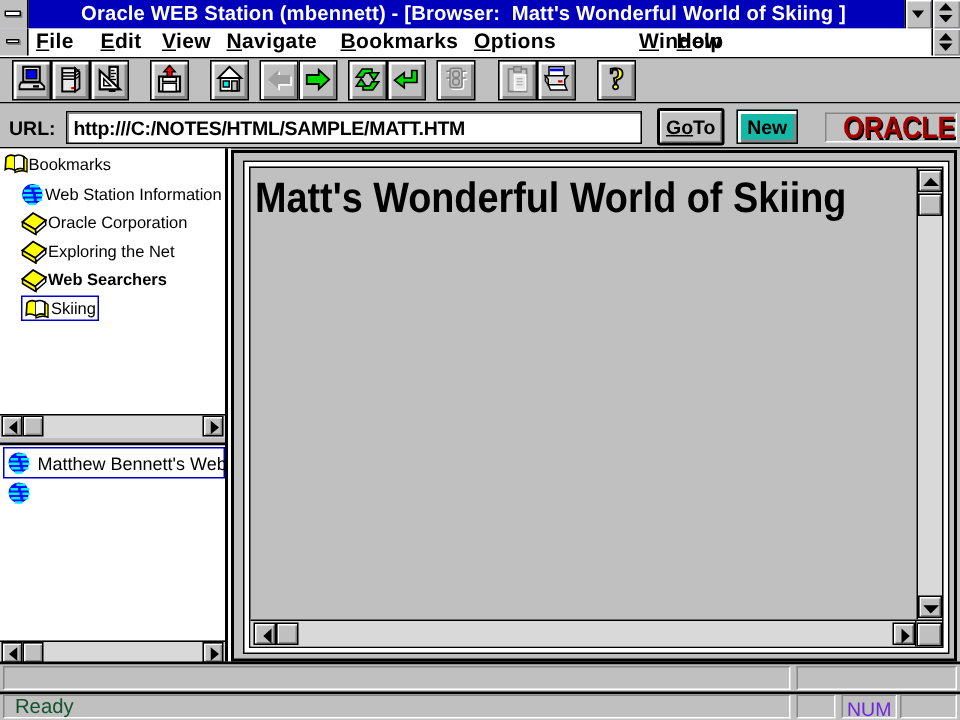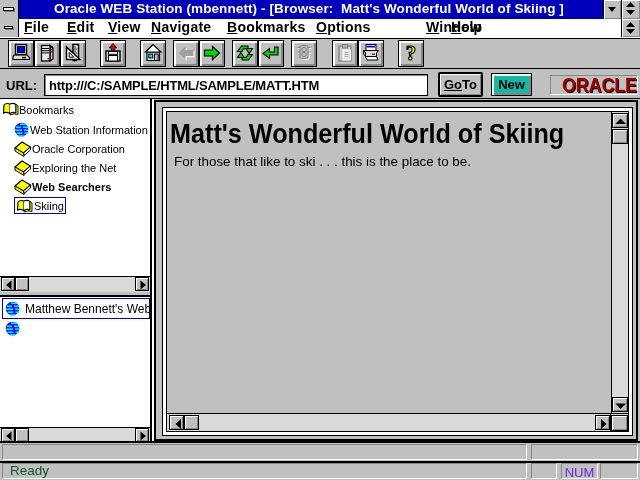--- a/index.html
+++ b/index.html
@@ -165,21 +165,21 @@
         <svg class="a" style="left:2px;top:2px" width="20" height="20">
   <text x="10" y="16.5" text-anchor="middle" font-family="Liberation Serif" font-weight="bold" font-size="21" fill="#ffff00" stroke="#000" stroke-width="1.2">?</text>
         </svg>
       </div>
 </div>
 <div class="a" style="left:0;top:68px;width:640px;height:1px;background:#000;"></div>
 
 <div class="a" style="left:0;top:69px;width:640px;height:29px;background:#c0c0c0;"></div>
 <div class="a" style="left:6px;top:78px;font-weight:bold;font-size:13px;color:#000;">URL:</div>
 <div class="a" style="left:44px;top:74px;width:384px;height:22px;background:#fff;border:1px solid #000;box-shadow:inset 1px 1px 0 #868686;">
-  <div class="a" style="left:4px;top:3px;font-weight:bold;font-size:13px;white-space:pre;letter-spacing:-0.2px;">http:///C:/SAMPLE/HTML/SAMPLE/MATT.HTM</div>
+  <div class="a" style="left:4px;top:3px;font-weight:bold;font-size:13px;white-space:pre;letter-spacing:-0.2px;">http:///C:/NOTES/HTML/SAMPLE/MATT.HTM</div>
 </div>
 <div class="a" style="left:438px;top:72px;width:45px;height:25px;background:#c0c0c0;border:2px solid #000;border-radius:2px;box-shadow:inset 1px 1px 0 #fff,inset -1px -1px 0 #868686;">
   <div class="a" style="left:0;top:3px;width:41px;text-align:center;font-weight:bold;font-size:13px;"><u>Go</u>To</div>
 </div>
 <div class="a raised" style="left:491px;top:73px;width:41px;height:23px;">
   <div class="a" style="left:0;top:3px;width:39px;text-align:center;font-weight:bold;font-size:13px;">New</div>
 </div>
 <div class="a sunk" style="left:550px;top:75px;width:88px;height:20px;"></div>
 <div class="a" style="left:562px;top:75px;width:78px;font-size:18px;line-height:18px;font-weight:bold;letter-spacing:-0.2px;color:#a50000;text-shadow:1px 1px 0 #000;transform:scale(1.0,1.15);transform-origin:0 0;">ORACLE</div>
 
@@ -296,21 +296,20 @@
           <polygon points="3.5,1.5 3.5,10.5 9,6" fill="#000"></polygon>
         </svg>
       </div>
 </div>
 
 <div class="a" style="left:154px;top:100px;width:484px;height:341px;border:2px solid #000;background:#c0c0c0;"></div>
 <div class="a" style="left:162px;top:107px;width:471px;height:329px;border:1px solid #000;background:#fff;"></div>
 <div class="a" style="left:166px;top:111px;width:463px;height:321px;border:1px solid #000;background:#c0c0c0;"></div>
 
 <div class="a" style="left:169.5px;top:118px;width:440px;height:26px;font-weight:bold;font-size:24px;line-height:25px;color:#000;white-space:pre;transform:scale(1.05,1.18);transform-origin:0 0;">Matt's Wonderful World of Skiing</div>
-<div class="a" style="left:174px;top:154.5px;width:440px;height:15px;font-size:13.4px;line-height:13px;color:#000;white-space:pre;">For those that like to ski . . . this is the place to be.</div>
 
 <div class="a" id="vsb" style="left:611px;top:112px;width:17px;height:301px;background:#d9d9d9;border-left:1px solid #000;">
  <div class="a sbtn" style="left:0;top:1px;width:16px;height:15px;">
         <svg class="a" style="left:2px;top:2px" width="12" height="12">
           <polygon points="5.5,2.5 11,8 0.5,8" fill="#000"></polygon>
         </svg>
       </div>
  <div class="a sbtn" style="left:0;top:17px;width:16px;height:15px;"></div>
  <div class="a sbtn" style="left:0;top:285px;width:16px;height:15px;">
         <svg class="a" style="left:2px;top:2px" width="12" height="12">

